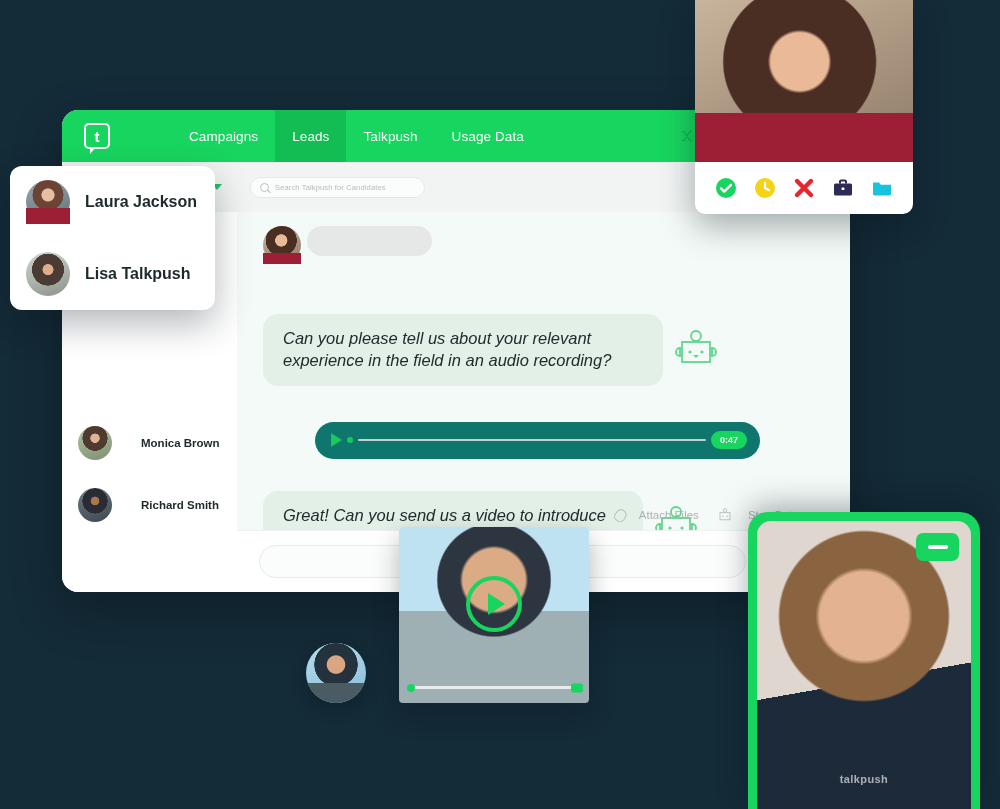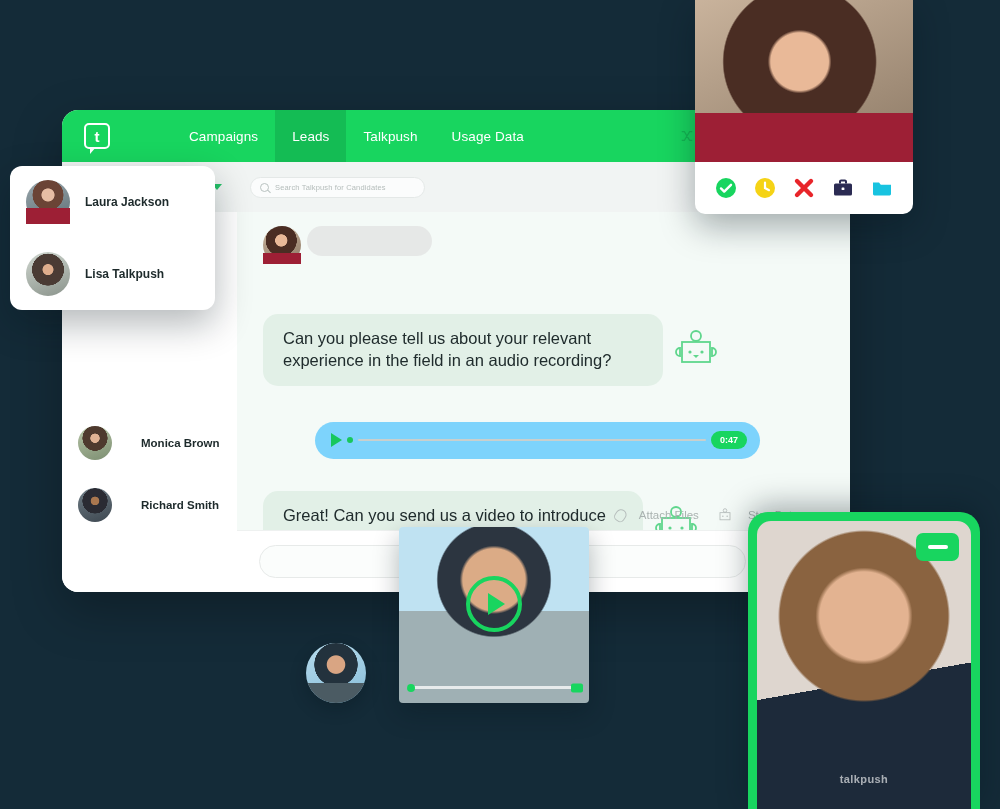--- a/index.html
+++ b/index.html
@@ -80,37 +80,37 @@
     background: #18D55F; color: #fff; font-size: 8.5px; font-weight: 700;
     display: flex; align-items: center; justify-content: center;
   }
 
   
   .chat {
     position: absolute; left: 175px; top: 102px; right: 0; bottom: 0;
     background: #f4faf7;
   }
   .chat-scroll { position: absolute; left: 0; right: 0; top: 0; bottom: 92px; }
-  .msg-row { display: flex; align-items: flex-start; gap: 6px; padding: 16px 26px; }
+  .msg-row { display: flex; align-items: flex-start; gap: 6px; padding: 16px 26px; font-style: italic; }
   .msg-ava { width: 38px; height: 38px; border-radius: 50%; flex: none; }
   .bubble-grey {
     background: #e6e8e7; border-radius: 17px;
     width: 125px; height: 30px;
   }
   .bubble-green {
     background: #e2f0e7; border-radius: 15px;
     padding: 13px 20px 14px 20px;
     font-size: 16.5px; line-height: 1.35; color: #202c2d;
     max-width: 400px; position: relative;
   }
   .bubble-green.b2 { max-width: 380px; }
   .bot-ico { width: 54px; height: 42px; flex: none; }
 
   .audio-bar {
-    margin: 0 26px; background: #7dd3fc; border-radius: 19px;
+    margin: 0 26px; background: #0f766e; border-radius: 19px;
     height: 37px; display: flex; align-items: center; gap: 5px;
     padding: 0 13px 0 16px;
   }
   .play-tri { width: 0; height: 0; border-left: 11px solid #19c75c; border-top: 7px solid transparent; border-bottom: 7px solid transparent; flex:none; }
   .aud-dot { width: 6px; height: 6px; border-radius: 50%; background: #19c75c; flex:none; }
   .aud-track { flex: 1; height: 2px; background: #c9cfcd; border-radius: 2px; }
   .aud-time {
     background: #18D55F; color: #fff; font-size: 9px; font-weight: 700;
     border-radius: 11px; padding: 4px 9px; flex:none;
   }
@@ -150,21 +150,21 @@
     background: #ffffff; border-radius: 12px;
     box-shadow: 0 14px 36px rgba(6,20,28,.30);
     overflow: hidden; z-index: 6;
   }
   .cc-row { display: flex; align-items: center; gap: 15px; padding: 14px 16px; position: relative; }
   .cc-row.sel { background: #e4f2e8; }
   .cc-row.sel::after {
     content: ""; position: absolute; right: 0; top: 0; bottom: 0; width: 3px; background: #18D55F;
   }
   .cc-ava { width: 44px; height: 44px; border-radius: 50%; flex: none; }
-  .cc-name { font-size: 12px; font-weight: 700; color: #1d2a2b; white-space: nowrap; }
+  .cc-name { font-size: 16px; font-weight: 700; color: #1d2a2b; white-space: nowrap; }
   .cc-sub { font-size: 10px; color: #47555a; margin-top: 3px; white-space: nowrap; }
 
   
   .vid-card {
     position: absolute; left: 695px; top: 0; width: 218px; height: 214px;
     background: #ffffff; border-radius: 0 0 10px 10px;
     box-shadow: 0 12px 34px rgba(6,20,28,.35);
     overflow: hidden; z-index: 7;
   }
   .vid-photo { position: absolute; left: 0; top: 0; width: 100%; height: 162px; overflow: hidden; }

